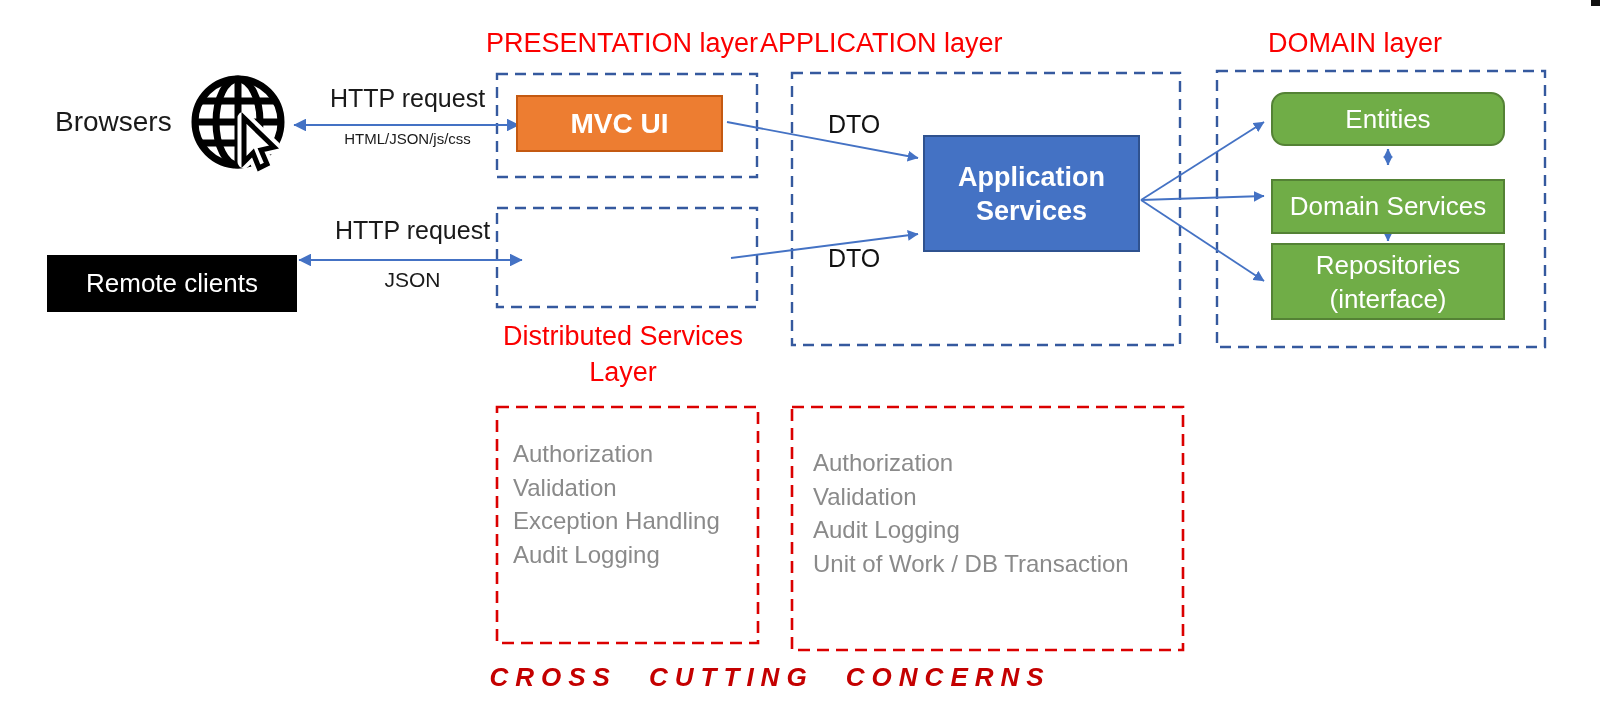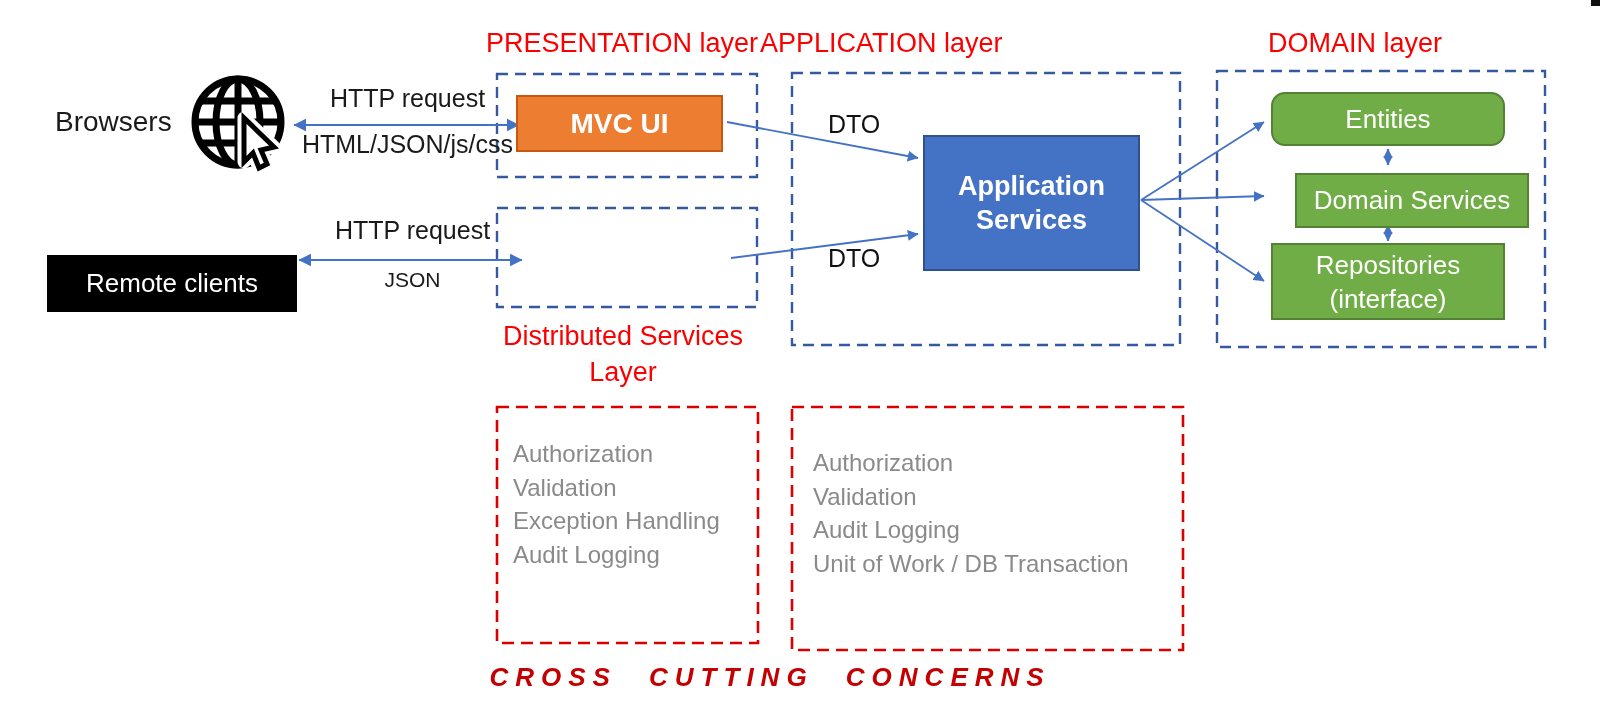--- a/index.html
+++ b/index.html
@@ -16,24 +16,24 @@
   .browsers-label { left: 55px; top: 106px; font-size: 28px; }
   .globe { left: 186px; top: 70px; width: 108px; height: 112px; z-index: 2; }
 
   .remote-clients { left: 47px; top: 230px; width: 250px; height: 57px; background: #000; color: #fff; font-size: 26px; margin-top: 25px; }
 
   .edge-label-top { z-index: 2; font-size: 25px; text-align: center; white-space: nowrap; }
   .edge-label-sub { z-index: 2; text-align: center; white-space: nowrap; }
 
   .mvc-ui { left: 516px; top: 95px; width: 207px; height: 57px; background: #ed7d31; border: 2px solid #c45911; color: #fff; font-weight: bold; font-size: 28px; }
   .http-api { left: 520px; top: 230px; width: 207px; height: 57px; background: #a6a6a6; border: 2px solid #7f7f7f; color: #fff; font-weight: bold; font-size: 28px; }
-  .app-services { left: 923px; top: 135px; width: 217px; height: 136px; background: #4472c4; border: 2px solid #2f528f; color: #fff; font-weight: bold; font-size: 27px; line-height: 34px; flex-direction: column; }
+  .app-services { left: 923px; top: 135px; width: 217px; height: 117px; background: #4472c4; border: 2px solid #2f528f; color: #fff; font-weight: bold; font-size: 27px; line-height: 34px; flex-direction: column; }
   .green-box { left: 1271px; width: 234px; background: #70ad47; border: 2px solid #548235; color: #fff; font-size: 26px; }
   .entities { top: 92px; height: 54px; border-radius: 14px; }
-  .domain-services { top: 173px; height: 55px; margin-left: 24px; }
+  .domain-services { top: 179px; height: 55px; }
   .repositories { top: 243px; height: 77px; flex-direction: column; line-height: 34px; }
 
   .dto { z-index: 2; font-size: 25px; color: #111; }
 
   .distributed-title { left: 470px; top: 318px; width: 306px; line-height: 36px; }
 
   .concern-list { z-index: 2; color: #8a8a8a; font-size: 24px; line-height: 33.5px; }
   .concern-list-1 { left: 513px; top: 437px; }
   .concern-list-2 { left: 813px; top: 446px; }
 
@@ -95,21 +95,21 @@
       <line x1="9" y1="52" x2="95" y2="52"></line>
       <line x1="14" y1="73" x2="90" y2="73"></line>
     </g>
     <path d="M58,48 L58,92 L67,83 L73,98 L81,94 L75,80 L88,77 Z" fill="#fff" stroke="#fff" stroke-width="13" stroke-linejoin="round"></path>
     <path d="M58,48 L58,92 L67,83 L73,98 L81,94 L75,80 L88,77 Z" fill="#fff" stroke="#000" stroke-width="5" stroke-linejoin="miter"></path>
   </svg>
 
   <div class="abs node remote-clients">Remote clients</div>
 
   <div class="abs edge-label-top black-label" style="left:295px; top:84px; width:225px;">HTTP request</div>
-  <div class="abs edge-label-sub black-label" style="left:295px; top:130px; width:225px; font-size:25px;">HTML/JSON/js/css</div>
+  <div class="abs edge-label-sub black-label" style="left:295px; top:130px; width:225px; font-size:15px;">HTML/JSON/js/css</div>
   <div class="abs edge-label-top black-label" style="left:300px; top:216px; width:225px;">HTTP request</div>
   <div class="abs node mvc-ui">MVC UI</div>
 
   <div class="abs edge-label-sub black-label" style="left:300px; top:268px; width:225px; font-size:21px;">JSON</div>
 
   <div class="abs dto" style="left:828px; top:110px;">DTO</div>
   <div class="abs dto" style="left:828px; top:244px;">DTO</div>
   <div class="abs node app-services">
     <div>Application</div>
     <div>Services</div>

